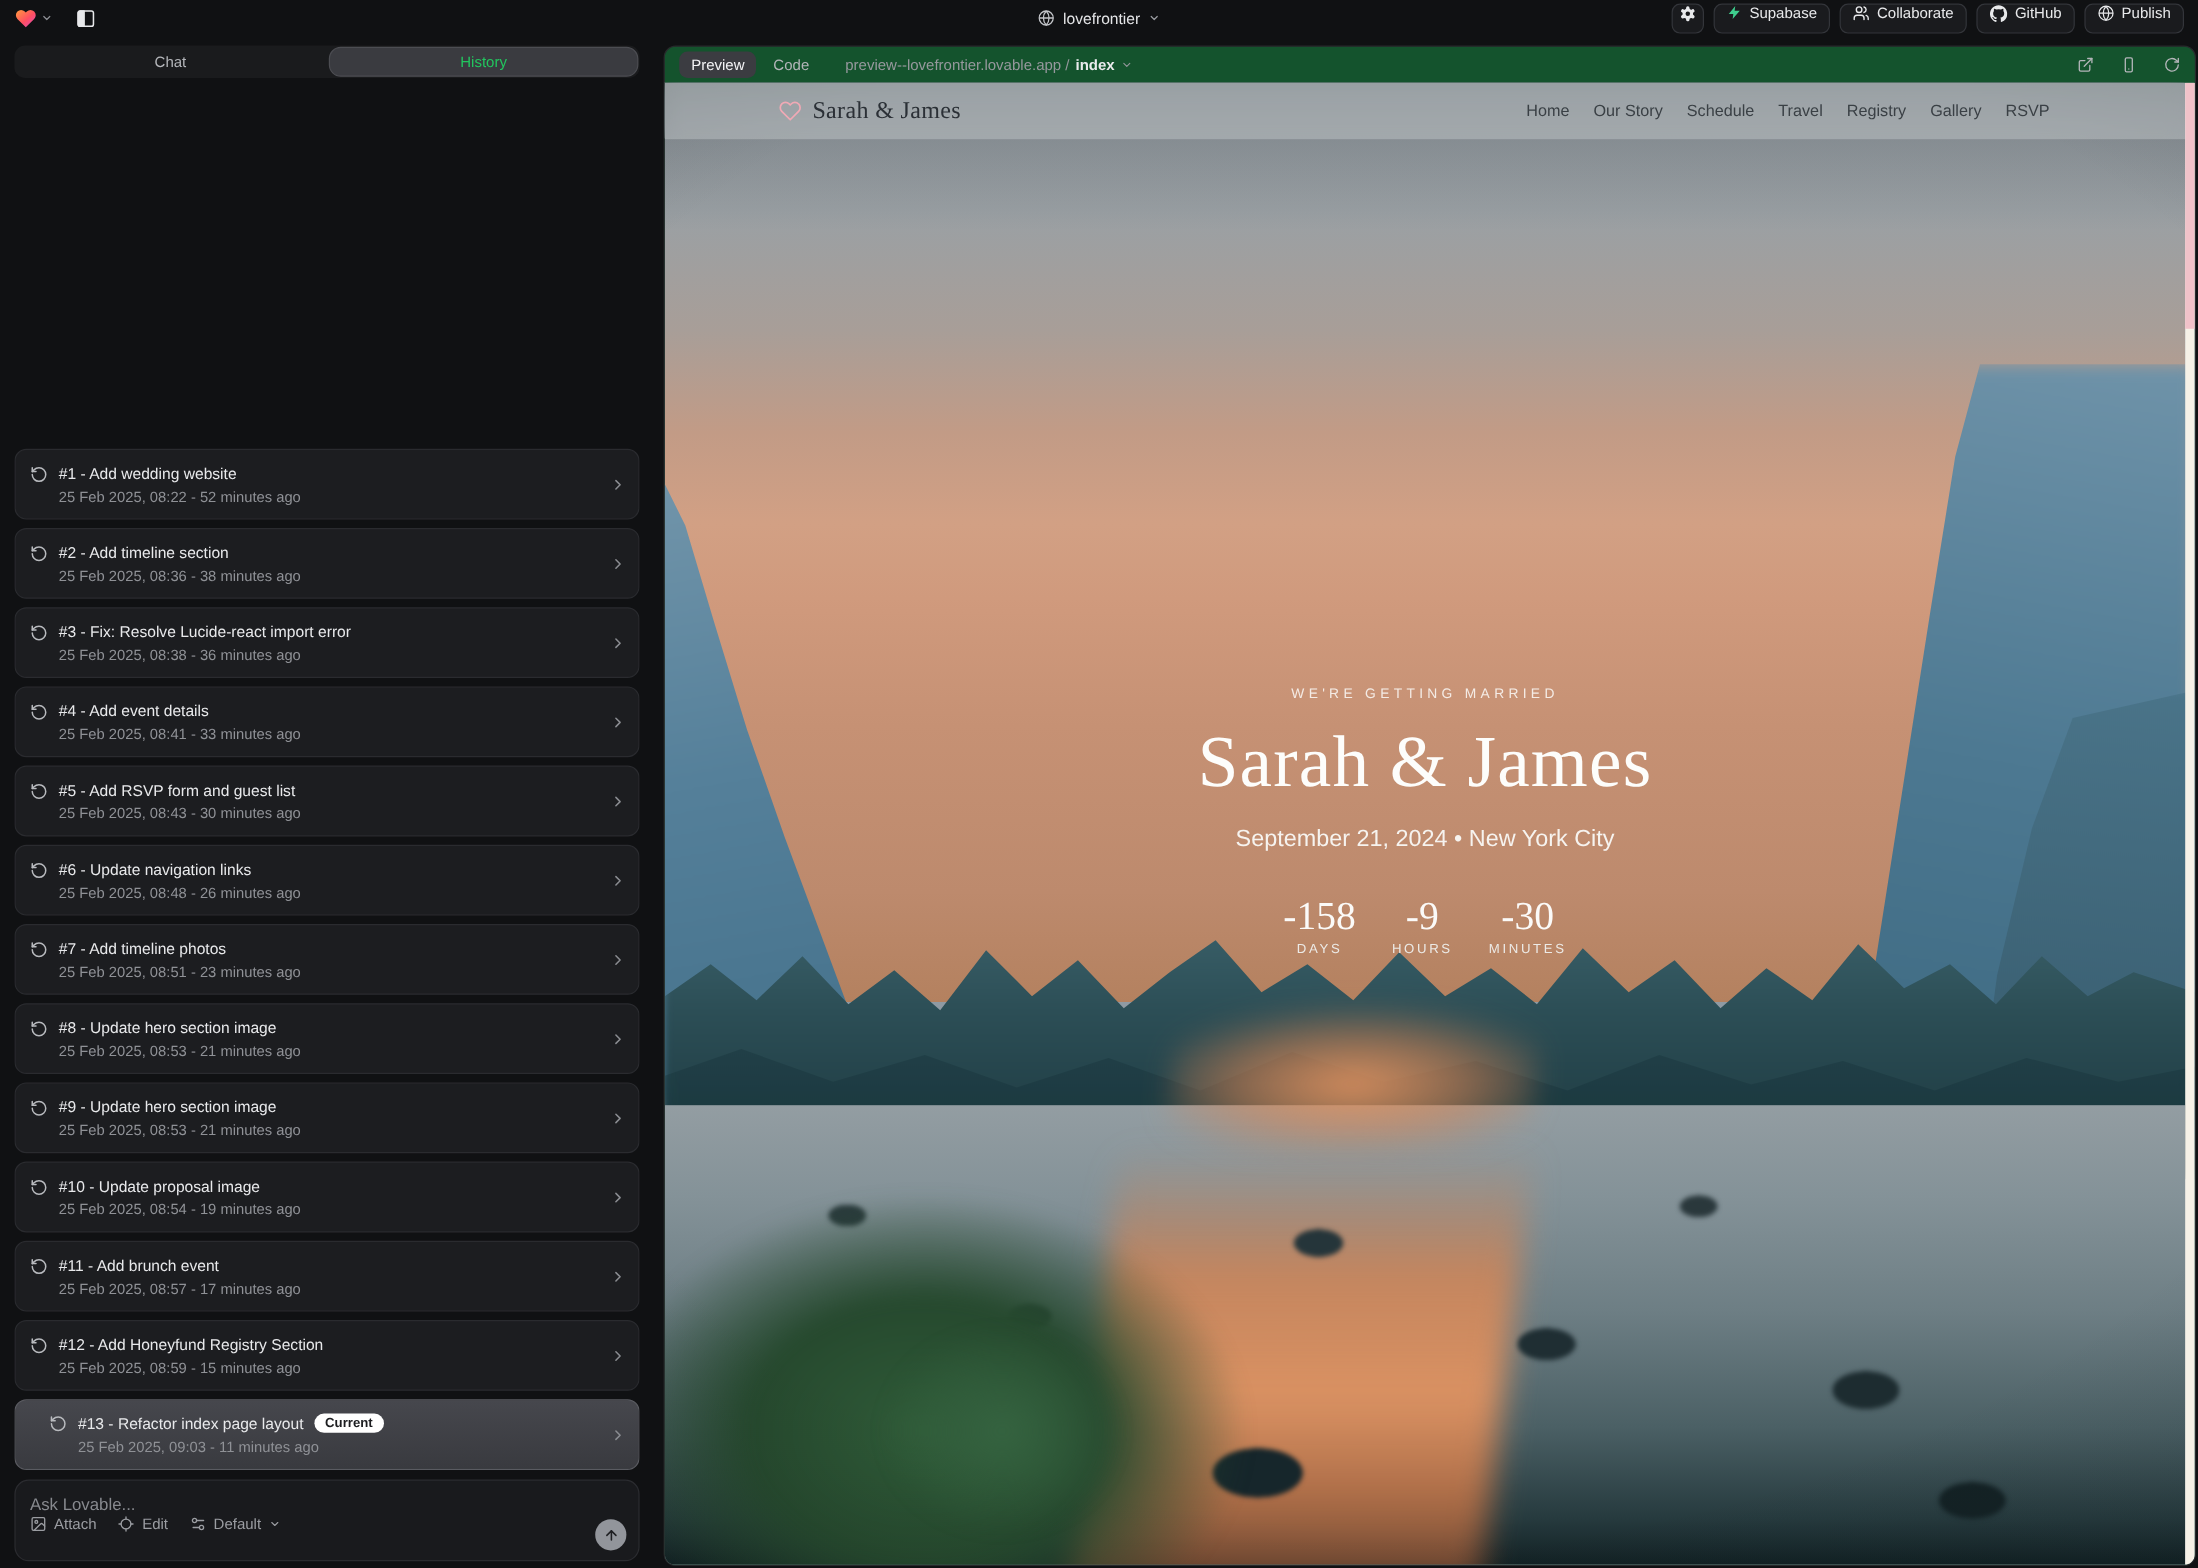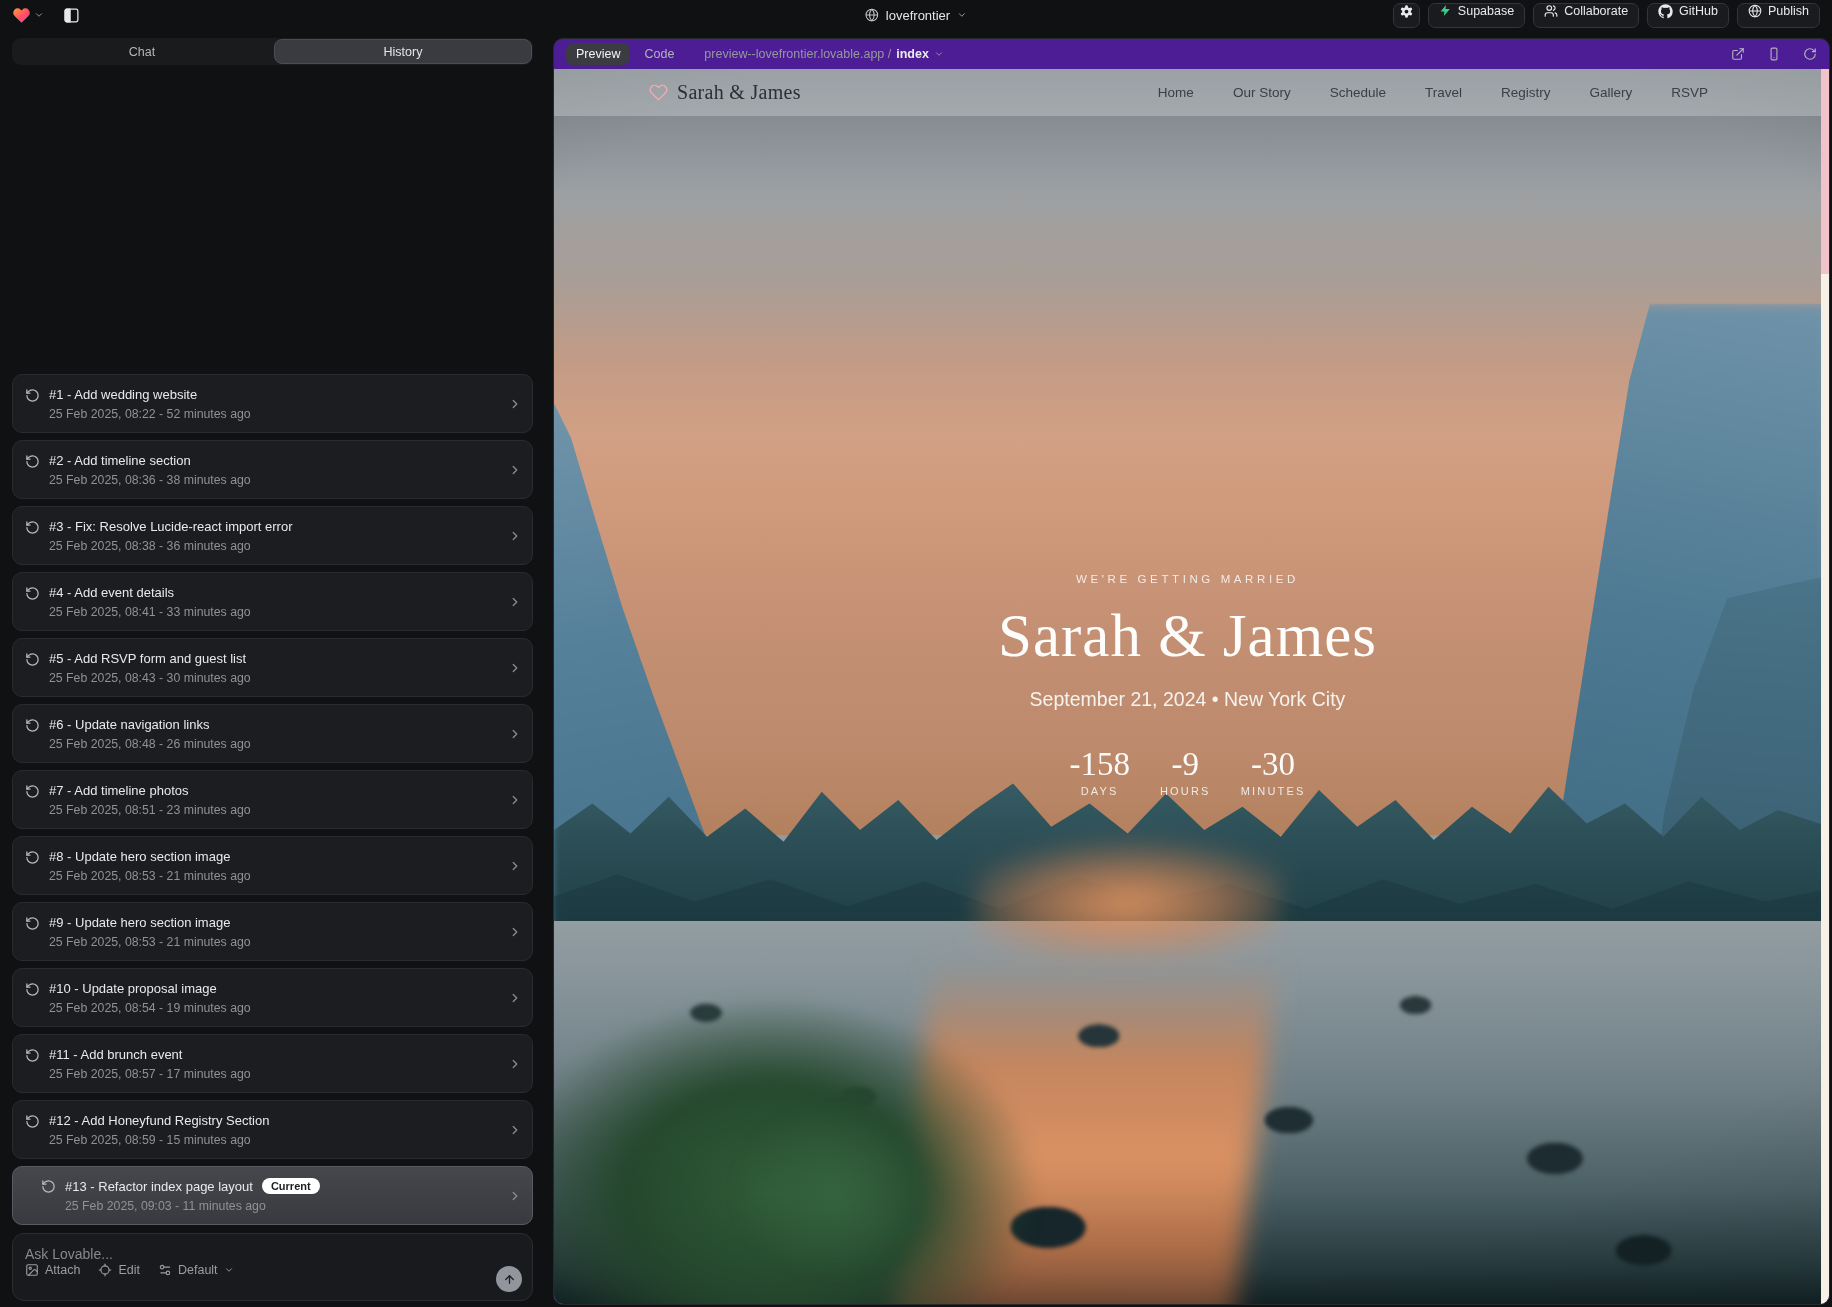--- a/index.html
+++ b/index.html
@@ -21,21 +21,21 @@
   .tb-iconbtn { width:27px; padding:0; justify-content:center; }
 
   
   .main { flex:1; min-height:0; display:flex; padding:8px 2px 2px 0; gap:8px;justify-content:flex-end; }
 
   
   .sidebar { width:545px; flex:0 0 auto; display:flex; flex-direction:column; padding:0 12px 4px 12px; }
   .tabbar { display:flex; gap:3px; background:#1a1b1d; border-radius:9px; padding:1px; flex:0 0 auto; }
   .tab { flex:1; height:25px; display:flex; align-items:center; justify-content:center; font-size:12.5px;
     color:#b4b6ba; border-radius:8px; background:transparent; border:1px solid transparent; cursor:pointer; }
-  .tab.active { background:#3a3b40; border-color:#4c4d52; color:#e5e5e5; }
+  .tab.active { background:#3a3b40; border-color:#4c4d52; color:#22c55e;border-radius:10px; }
 
   .history { flex:1; min-height:0; display:flex; flex-direction:column; justify-content:flex-end; gap:7px; margin-top:8px; overflow:hidden; }
   .hitem { flex:0 0 auto; height:59px; background:#1c1d20; border:1px solid #2a2b2f; border-radius:10px;
     position:relative; display:flex; align-items:center; padding:0 30px 0 12px; cursor:pointer; }
   .hitem.current { background:linear-gradient(180deg,#46474d 0%,#393a3f 100%); border-color:#5a5b61;padding-left:28px; }
   .hileft { display:flex; gap:9px; align-items:flex-start; }
   .hicon { color:#b8babe; margin-top:1px; }
   .htext { display:flex; flex-direction:column; gap:5px; }
   .hrow1 { display:flex; align-items:center; gap:9px; }
   .htitle { font-size:13px; font-weight:500; color:#e8e9eb; line-height:15px; }
@@ -49,21 +49,21 @@
   .ask-input { width:420px; background:transparent; border:none; outline:none; color:#dcdde0; font-size:14px;
     font-family:"Liberation Sans", sans-serif; }
   .ask-input::placeholder { color:#87898e; }
   .comp-row { position:absolute; left:12px; bottom:23px; display:flex; align-items:center; gap:18px; color:#9b9da2; font-size:12.5px; }
   .comp-item { display:flex; align-items:center; gap:6px; cursor:pointer; }
   .send-btn { position:absolute; right:10px; bottom:8px; width:26px; height:26px; border-radius:50%;
     background:#92959b; border:none; display:flex; align-items:center; justify-content:center; cursor:pointer; color:#1f2023; }
 
   
   .preview { flex:1; min-width:0; display:flex; flex-direction:column; border-radius:10px; overflow:hidden;
-    background:#4c1d95; border:1px solid #28292c; }
+    background:#14532d; border:1px solid #28292c; }
   .pv-toolbar { height:30px; flex:0 0 auto; display:flex; align-items:center; padding:0 12px; gap:4px; }
   .pv-tab { height:22px; display:flex; align-items:center; padding:0 10px; border-radius:7px; font-size:12.5px;
     color:#b3b5b9; cursor:pointer; }
   .pv-tab.active { background:#3b3c41; color:#f3f3f5; }
   .pv-url { display:flex; align-items:center; gap:5px; margin-left:16px; font-size:12.5px; cursor:pointer; }
   .pv-url .pfx { color:#96989d; }
   .pv-url .page { color:#eaebed; font-weight:600; }
   .pv-tools { margin-left:auto; display:flex; align-items:center; gap:22px; color:#b3b5b9; }
   .pv-tools .icon { cursor:pointer; }
 
@@ -114,21 +114,21 @@
   .l-grass2 { left:14%; bottom:2%; width:16%; height:14%; filter:blur(6px);
     background:radial-gradient(closest-side, #356340 0%, rgba(30,52,33,0) 100%); }
   .l-shade { inset:0 8px 0 0; background:
     linear-gradient(180deg, rgba(18,22,24,.22) 0%, rgba(18,22,24,0) 10%),
     radial-gradient(120% 95% at 50% 45%, rgba(0,0,0,0) 55%, rgba(8,12,13,.28) 100%); }
 
   .site-header { position:absolute; top:0; left:0; right:8px; height:47px; display:flex; align-items:center;
     padding:0 113px 0 95px; background:rgba(232,236,235,.30); backdrop-filter:blur(7px); }
   .s-logo { display:flex; align-items:center; gap:9px; cursor:pointer; }
   .s-logo-text { font-family:"Liberation Serif", serif; font-size:20px; color:#2b3036; letter-spacing:.3px; }
-  .s-nav { margin-left:auto; display:flex; align-items:center; gap:39px; }
+  .s-nav { margin-left:auto; display:flex; align-items:center; gap:20px; }
   .s-nav a { font-size:13.5px; color:#3a4045; text-decoration:none; cursor:pointer; }
 
   .hero { position:absolute; left:0; right:8px; top:40.8%; text-align:center; color:#fff; }
   .eyebrow { font-size:11.5px; letter-spacing:3.6px; color:#f4ebe5; font-weight:500; }
   .hero-title { font-family:"Liberation Serif", serif; font-weight:400; font-size:61px; color:#fdfdfb;
     letter-spacing:1px; margin:16px 0 17px; }
   .hero-date { font-size:19.5px; color:#f6f3ef; }
   .countdown { display:flex; justify-content:center; gap:30px; margin-top:37px; }
   .cd-unit { display:flex; flex-direction:column; align-items:center; }
   .cd-value { font-family:"Liberation Serif", serif; font-size:33px; color:#fbfaf8; line-height:1; }

